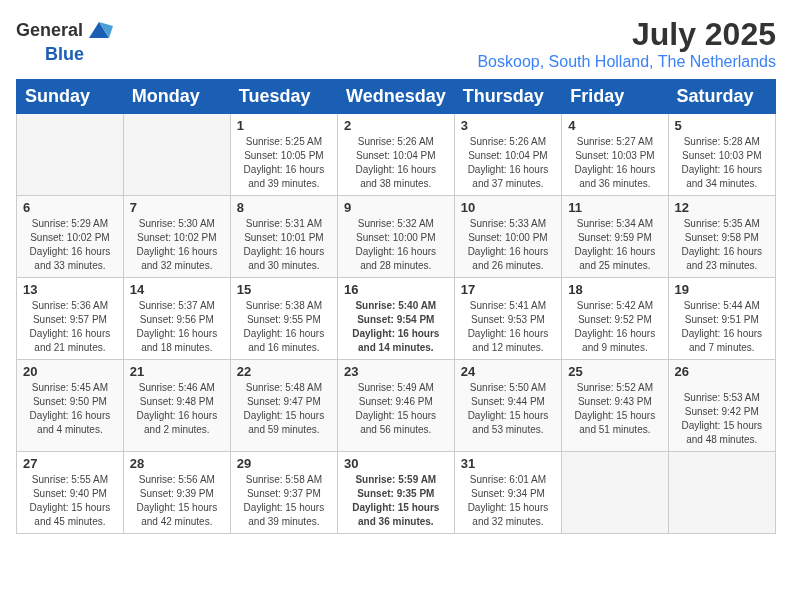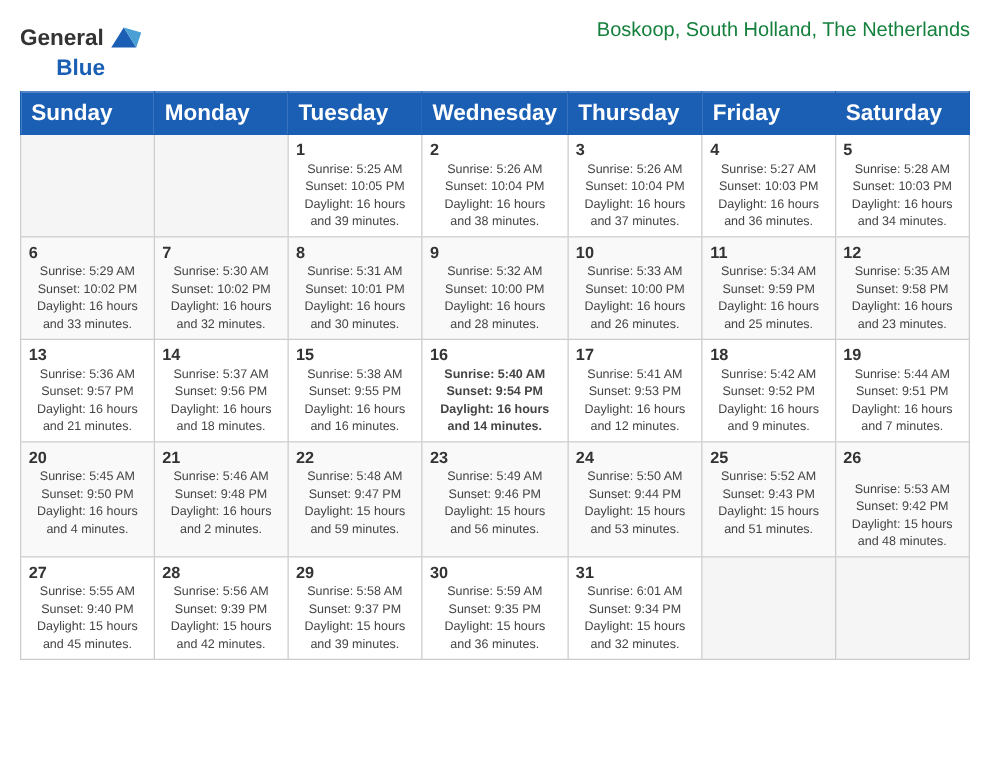--- a/index.html
+++ b/index.html
@@ -38,21 +38,21 @@
     .title-area {
       text-align: right;
     }
     .month-title {
       font-size: 32px;
       font-weight: bold;
       color: #333;
     }
     .location-title {
       font-size: 16px;
-      color: #15803d;
+      color: #3b82f6;
     }
     .calendar {
       width: 100%;
       border-collapse: collapse;
       border: 1px solid #ccc;
     }
     .calendar th {
       background-color: #1a5fb4;
       color: #fff;
       text-align: left;
@@ -100,20 +100,21 @@
         <span class="logo-text-general">General</span>
         <svg class="logo-icon" viewBox="0 0 28 28">
           <polygon points="4,22 14,6 24,22" fill="#1a5fb4"></polygon>
           <polygon points="14,6 24,22 28,10" fill="#4a9fd4"></polygon>
         </svg>
       </div>
       <span class="logo-text-blue">Blue</span>
     </div>
   </div>
   <div class="title-area">
+    <div class="month-title">July 2025</div>
     <div class="location-title">Boskoop, South Holland, The Netherlands</div>
   </div>
 </div>
 
 <table class="calendar">
   <thead>
     <tr>
     <th>Sunday</th>
         <th>Monday</th>
         <th>Tuesday</th>
@@ -333,21 +334,21 @@
         </td>
         <td>
           <div class="day-number">29</div>
           <div class="day-info" style="white-space: pre-line;">Sunrise: 5:58 AM
 Sunset: 9:37 PM
 Daylight: 15 hours
 and 39 minutes.</div>
         </td>
         <td>
           <div class="day-number">30</div>
-          <div class="day-info" style="white-space: pre-line;">Sunrise: 5:59 AM
+          <div class="day-info" style="white-space: pre-line; font-weight: bold;">Sunrise: 5:59 AM
 Sunset: 9:35 PM
 Daylight: 15 hours
 and 36 minutes.</div>
         </td>
         <td>
           <div class="day-number">31</div>
           <div class="day-info" style="white-space: pre-line;">Sunrise: 6:01 AM
 Sunset: 9:34 PM
 Daylight: 15 hours
 and 32 minutes.</div>

